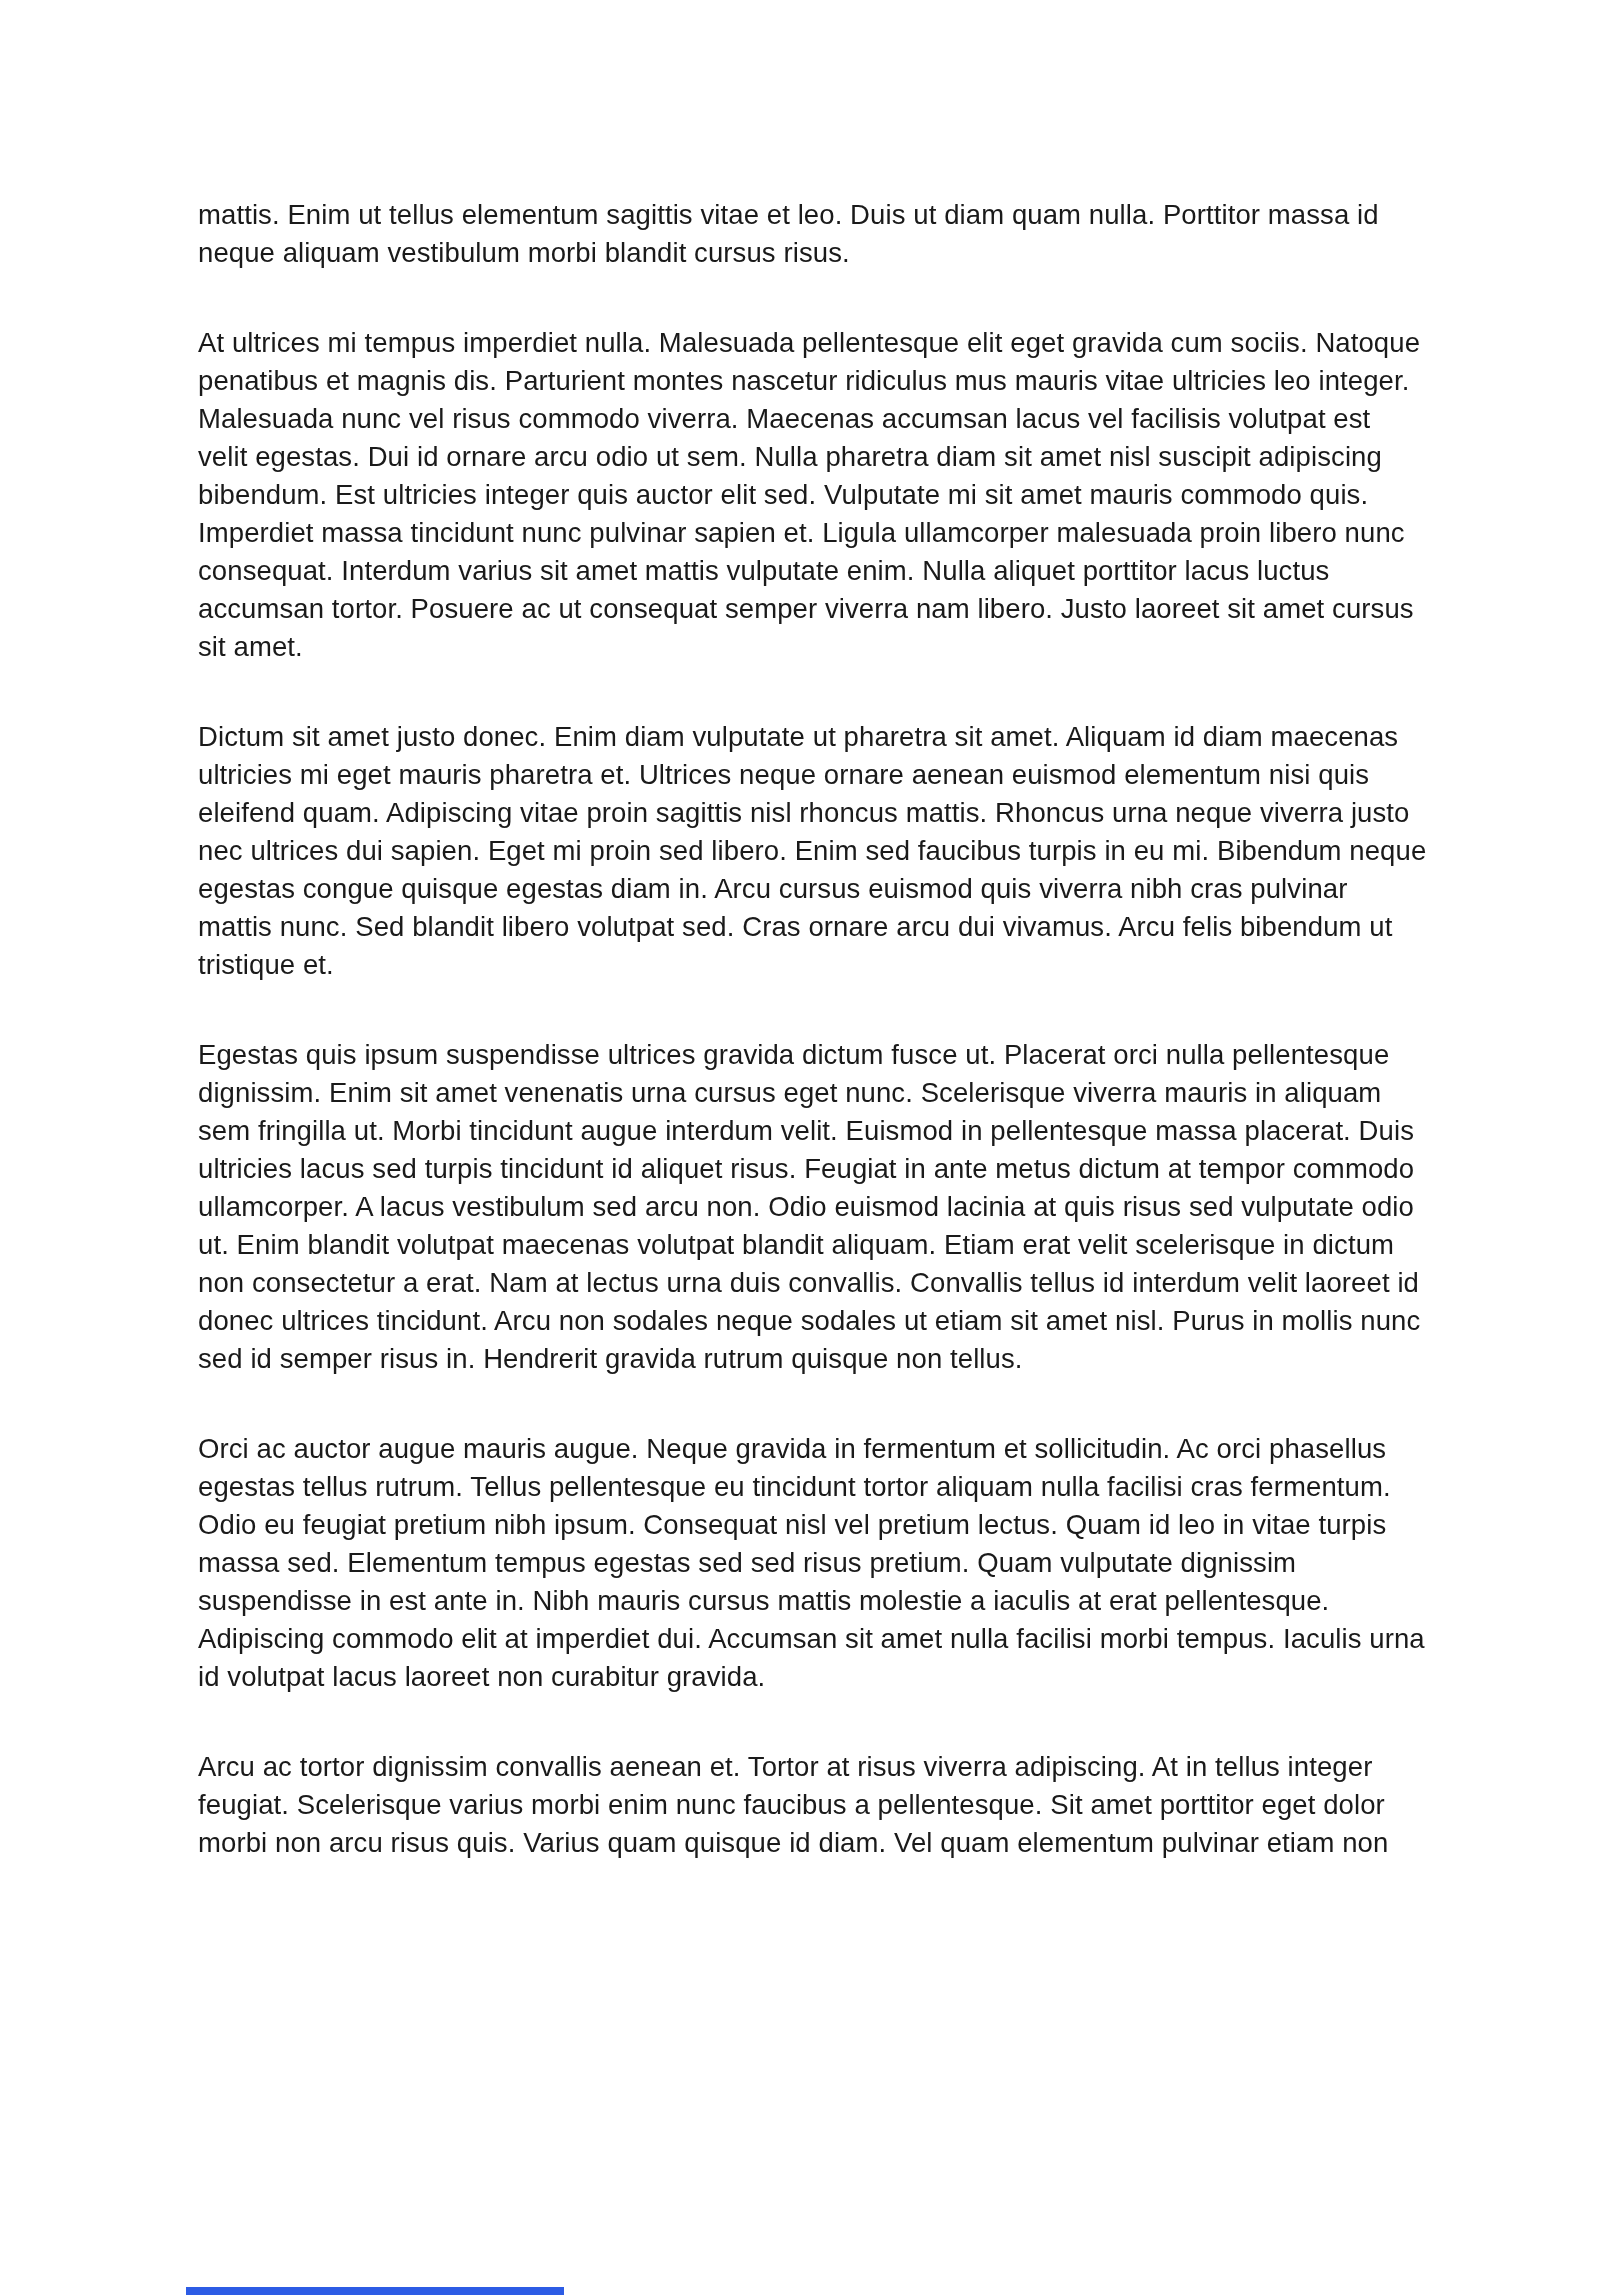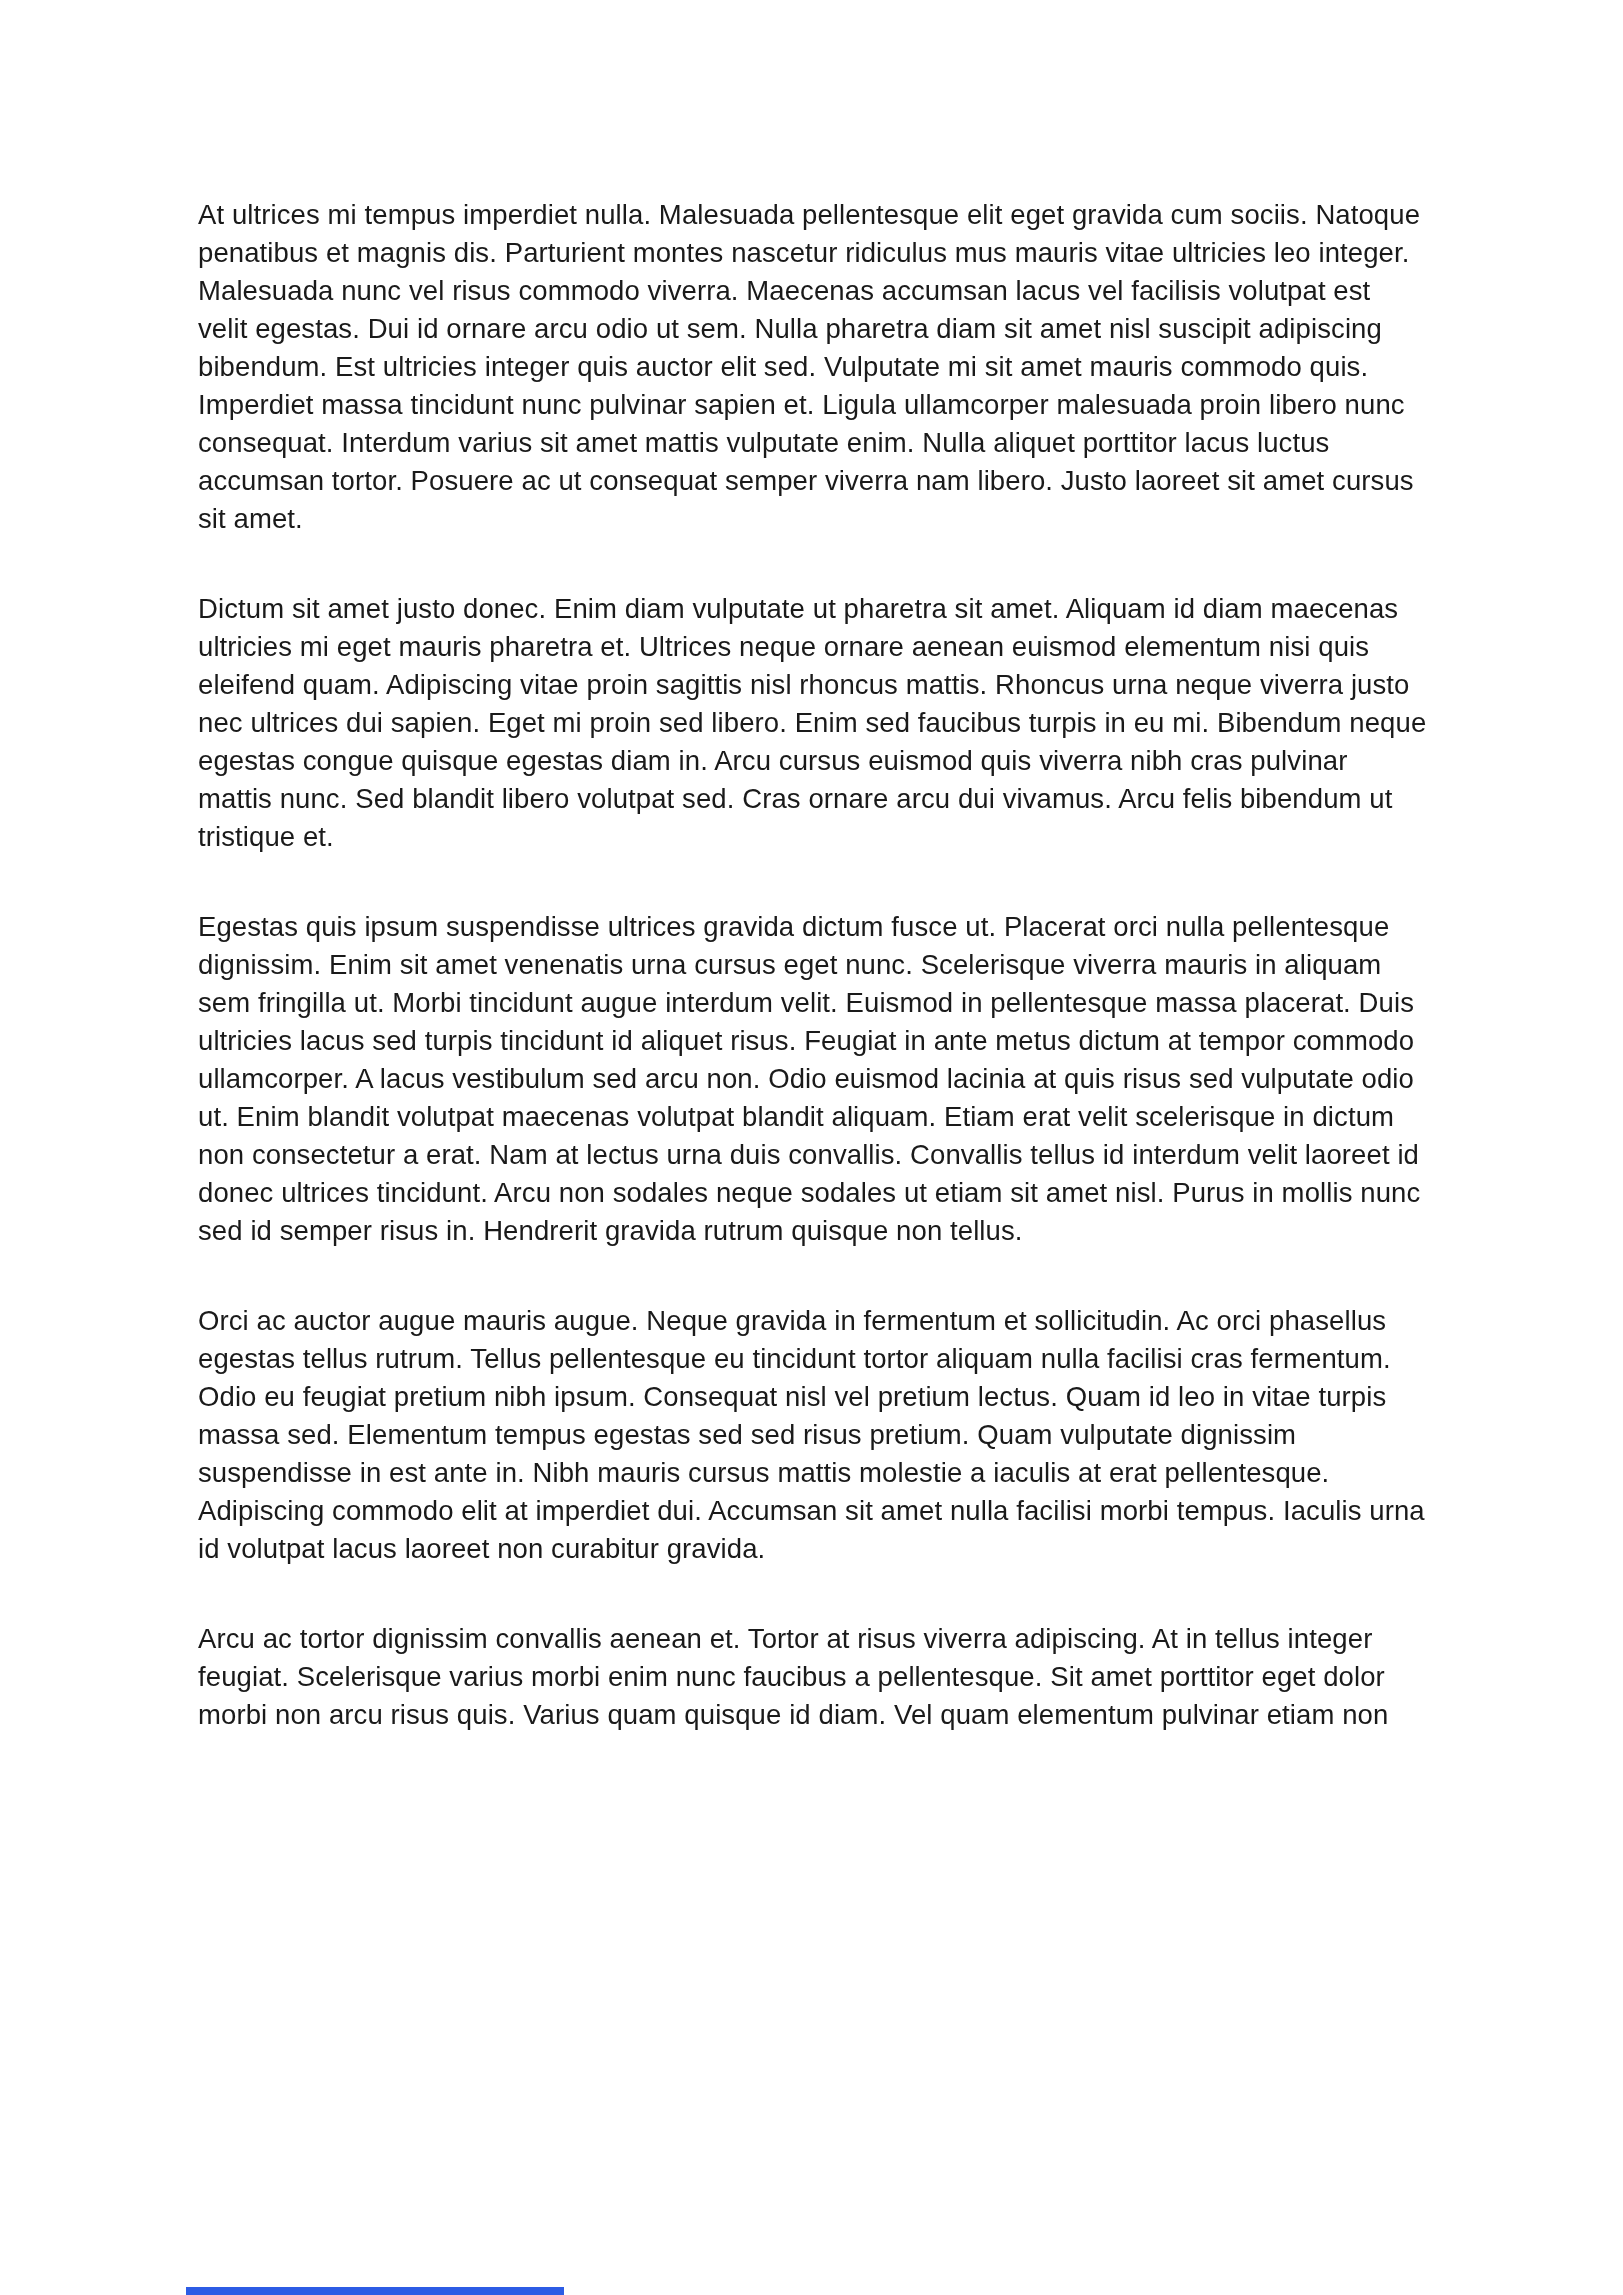--- a/index.html
+++ b/index.html
@@ -41,20 +41,21 @@
     left: 186px;
     width: 378px;
     height: 7.9px;
   }
 </style>
 </head>
 <body>
 
 <div class="page">
   <div class="content">
+    <p>mattis. Enim ut tellus elementum sagittis vitae et leo. Duis ut diam quam nulla. Porttitor massa id neque aliquam vestibulum morbi blandit cursus risus.</p>
     <p>At ultrices mi tempus imperdiet nulla. Malesuada pellentesque elit eget gravida cum sociis. Natoque penatibus et magnis dis. Parturient montes nascetur ridiculus mus mauris vitae ultricies leo integer. Malesuada nunc vel risus commodo viverra. Maecenas accumsan lacus vel facilisis volutpat est velit egestas. Dui id ornare arcu odio ut sem. Nulla pharetra diam sit amet nisl suscipit adipiscing bibendum. Est ultricies integer quis auctor elit sed. Vulputate mi sit amet mauris commodo quis. Imperdiet massa tincidunt nunc pulvinar sapien et. Ligula ullamcorper malesuada proin libero nunc consequat. Interdum varius sit amet mattis vulputate enim. Nulla aliquet porttitor lacus luctus accumsan tortor. Posuere ac ut consequat semper viverra nam libero. Justo laoreet sit amet cursus sit amet.</p>
     <p>Dictum sit amet justo donec. Enim diam vulputate ut pharetra sit amet. Aliquam id diam maecenas ultricies mi eget mauris pharetra et. Ultrices neque ornare aenean euismod elementum nisi quis eleifend quam. Adipiscing vitae proin sagittis nisl rhoncus mattis. Rhoncus urna neque viverra justo nec ultrices dui sapien. Eget mi proin sed libero. Enim sed faucibus turpis in eu mi. Bibendum neque egestas congue quisque egestas diam in. Arcu cursus euismod quis viverra nibh cras pulvinar mattis nunc. Sed blandit libero volutpat sed. Cras ornare arcu dui vivamus. Arcu felis bibendum ut tristique et.</p>
     <p>Egestas quis ipsum suspendisse ultrices gravida dictum fusce ut. Placerat orci nulla pellentesque dignissim. Enim sit amet venenatis urna cursus eget nunc. Scelerisque viverra mauris in aliquam sem fringilla ut. Morbi tincidunt augue interdum velit. Euismod in pellentesque massa placerat. Duis ultricies lacus sed turpis tincidunt id aliquet risus. Feugiat in ante metus dictum at tempor commodo ullamcorper. A lacus vestibulum sed arcu non. Odio euismod lacinia at quis risus sed vulputate odio ut. Enim blandit volutpat maecenas volutpat blandit aliquam. Etiam erat velit scelerisque in dictum non consectetur a erat. Nam at lectus urna duis convallis. Convallis tellus id interdum velit laoreet id donec ultrices tincidunt. Arcu non sodales neque sodales ut etiam sit amet nisl. Purus in mollis nunc sed id semper risus in. Hendrerit gravida rutrum quisque non tellus.</p>
     <p>Orci ac auctor augue mauris augue. Neque gravida in fermentum et sollicitudin. Ac orci phasellus egestas tellus rutrum. Tellus pellentesque eu tincidunt tortor aliquam nulla facilisi cras fermentum. Odio eu feugiat pretium nibh ipsum. Consequat nisl vel pretium lectus. Quam id leo in vitae turpis massa sed. Elementum tempus egestas sed sed risus pretium. Quam vulputate dignissim suspendisse in est ante in. Nibh mauris cursus mattis molestie a iaculis at erat pellentesque. Adipiscing commodo elit at imperdiet dui. Accumsan sit amet nulla facilisi morbi tempus. Iaculis urna id volutpat lacus laoreet non curabitur gravida.</p>
     <p>Arcu ac tortor dignissim convallis aenean et. Tortor at risus viverra adipiscing. At in tellus integer feugiat. Scelerisque varius morbi enim nunc faucibus a pellentesque. Sit amet porttitor eget dolor morbi non arcu risus quis. Varius quam quisque id diam. Vel quam elementum pulvinar etiam non</p>
   </div>
   <div class="bottom-bar" style="background: rgb(45, 92, 229);"></div>
 </div>
 
 

